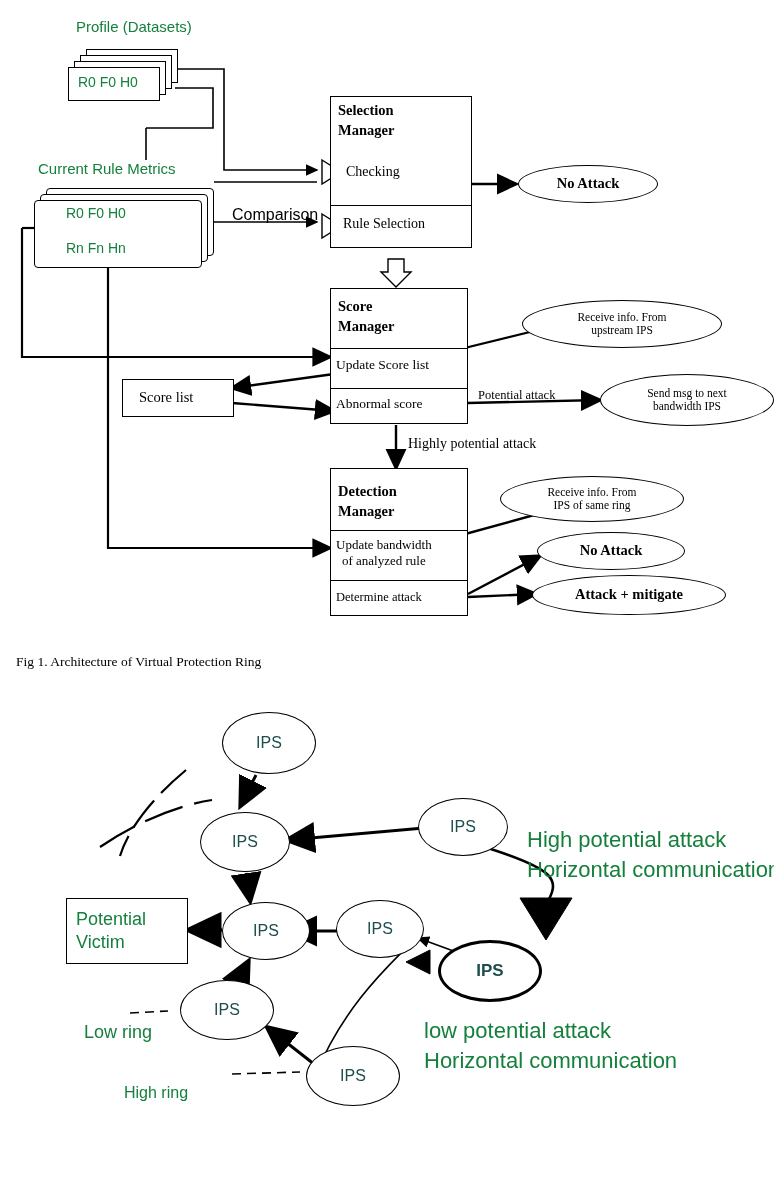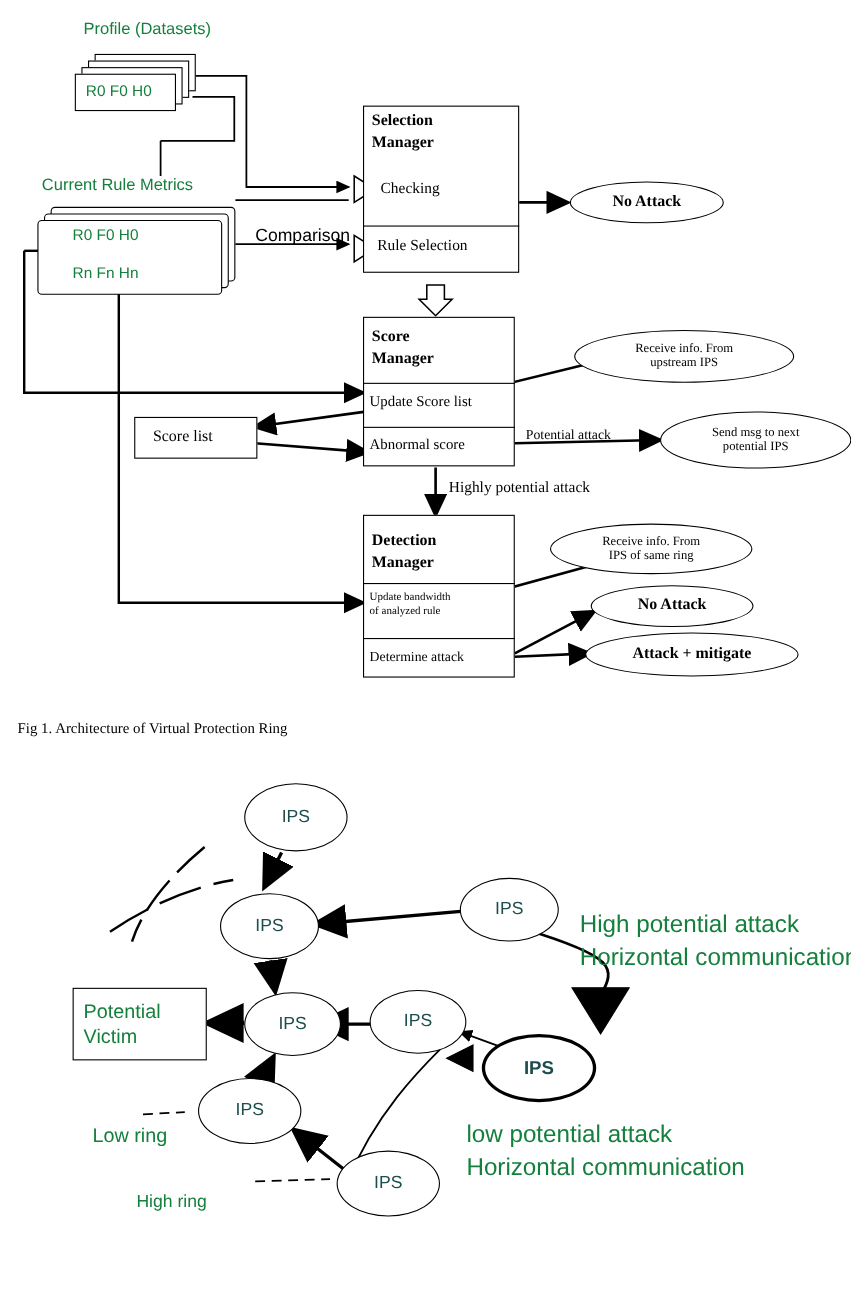--- a/index.html
+++ b/index.html
@@ -218,30 +218,30 @@
   <div class="box" style="left:122px; top:379px; width:112px; height:38px;"></div>
   <div class="lbl serif" style="left:139px; top:389px; font-size:14.5px;">Score list</div>
 
   <div class="ellipse" style="left:522px; top:300px; width:200px; height:48px;">
     <span class="ellipse-text serif" style="font-size:11.5px; text-align:center;"><span>Receive info. From</span><br><span>upstream IPS</span></span>
   </div>
 
   <div class="lbl serif" style="left:478px; top:388px; font-size:12.5px;">Potential attack</div>
 
   <div class="ellipse" style="left:600px; top:374px; width:174px; height:52px;">
-    <span class="ellipse-text serif" style="font-size:11.5px; text-align:center;"><span>Send msg to next</span><br><span>potential IPS</span></span>
+    <span class="ellipse-text serif" style="font-size:11.5px; text-align:center;"><span>Send msg to next</span><br><span>bandwidth IPS</span></span>
   </div>
 
   <div class="lbl serif" style="left:408px; top:436px; font-size:14px;">Highly potential attack</div>
 
   <div class="box" style="left:330px; top:468px; width:138px; height:148px;"></div>
   <div class="lbl bold serif" style="left:338px; top:483px; font-size:14.5px;">Detection</div>
   <div class="lbl bold serif" style="left:338px; top:503px; font-size:14.5px;">Manager</div>
   <div class="abs" style="left:330px; top:530px; width:138px; height:0; border-top:1.5px solid #000;"></div>
-  <div class="lbl serif" style="left:336px; top:537px; font-size:10px; line-height:1.25;"><span>Update bandwidth</span><br><span>of analyzed rule</span></div>
+  <div class="lbl serif" style="left:336px; top:537px; font-size:13px; line-height:1.25;text-align:center;"><span>Update bandwidth</span><br><span>of analyzed rule</span></div>
   <div class="abs" style="left:330px; top:580px; width:138px; height:0; border-top:1.5px solid #000;"></div>
   <div class="lbl serif" style="left:336px; top:590px; font-size:12.5px;">Determine attack</div>
 
   <div class="ellipse" style="left:500px; top:476px; width:184px; height:46px;">
     <span class="ellipse-text serif" style="font-size:11.5px; text-align:center;"><span>Receive info. From</span><br><span>IPS of same ring</span></span>
   </div>
 
   <div class="ellipse" style="left:537px; top:532px; width:148px; height:38px;">
     <span class="ellipse-text bold serif" style="font-size:14.5px;">No Attack</span>
   </div>

